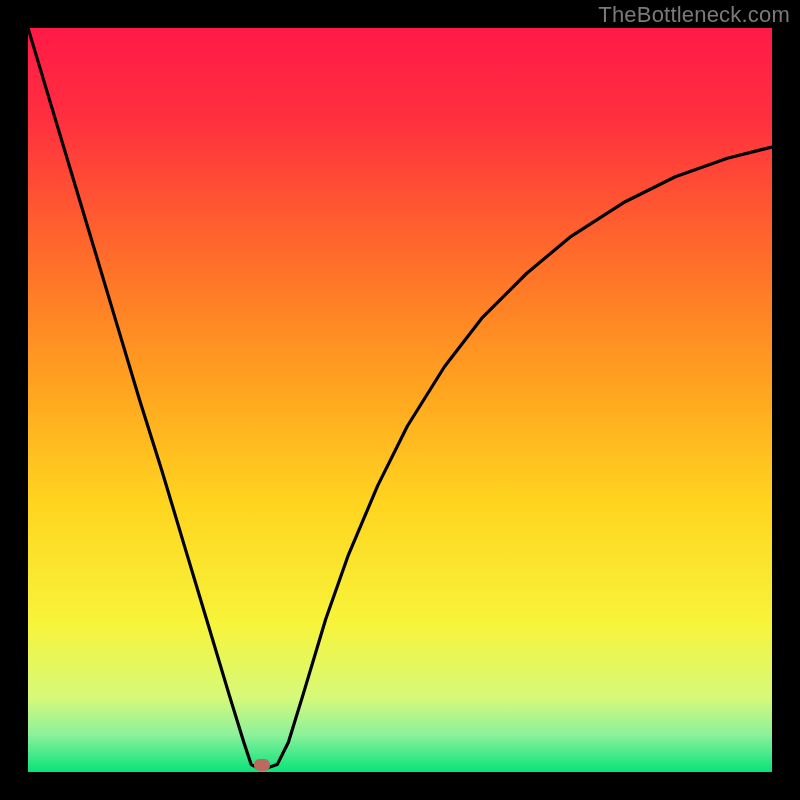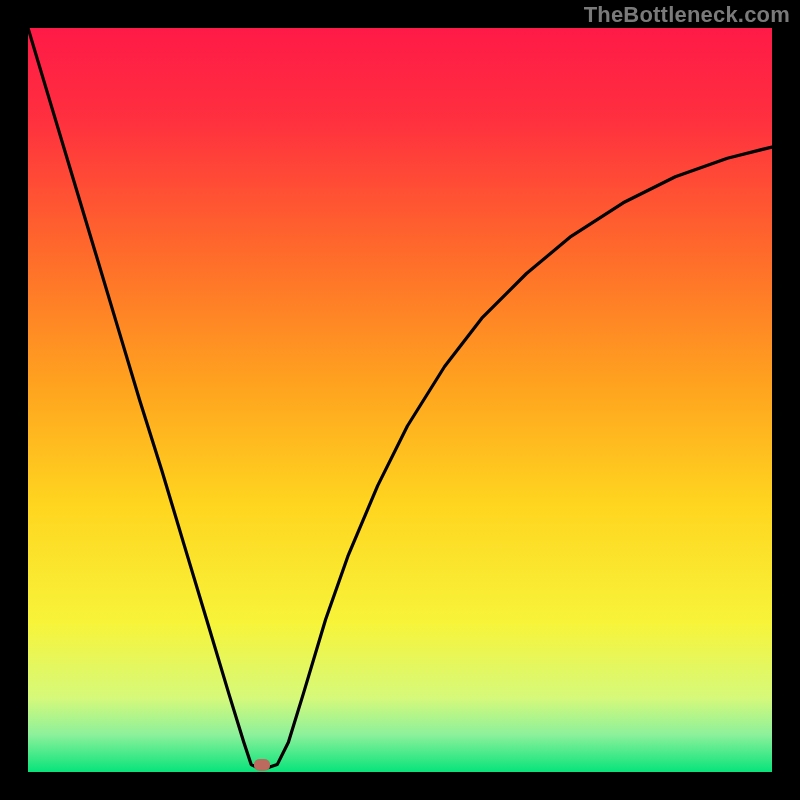--- a/index.html
+++ b/index.html
@@ -16,21 +16,21 @@
     width: 800px;
     height: 800px;
     background: #000;
   }
   .watermark {
     position: absolute;
     top: 2px;
     right: 10px;
     color: #7a7a7a;
     font-size: 22px;
-    font-weight: 700;
+    font-weight: 400;
     letter-spacing: 0.2px;
     z-index: 5;
   }
   .plot {
     position: absolute;
     left: 28px;
     top: 28px;
     width: 744px;
     height: 744px;
   }

